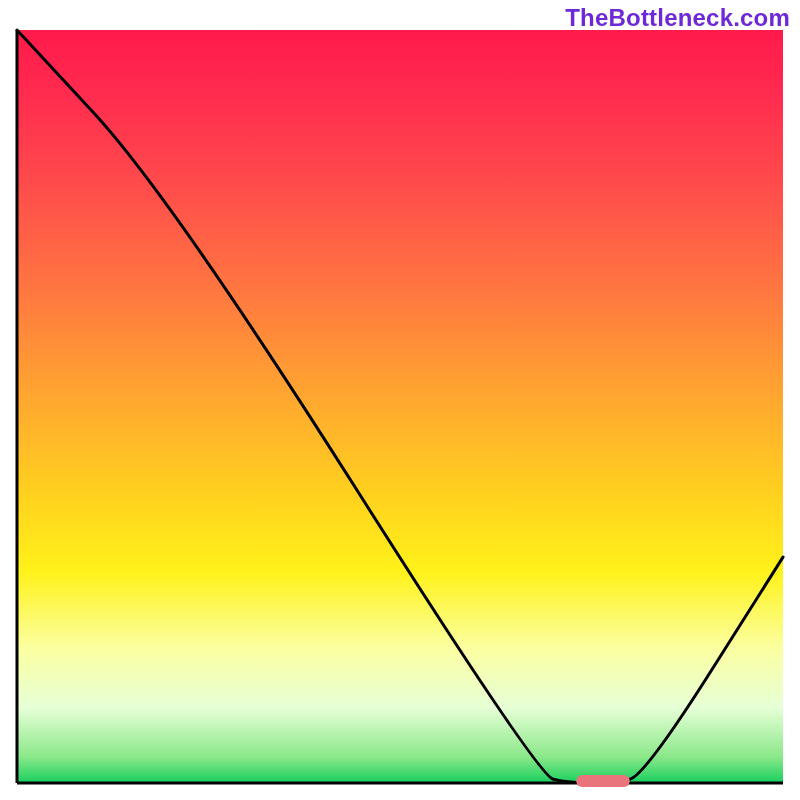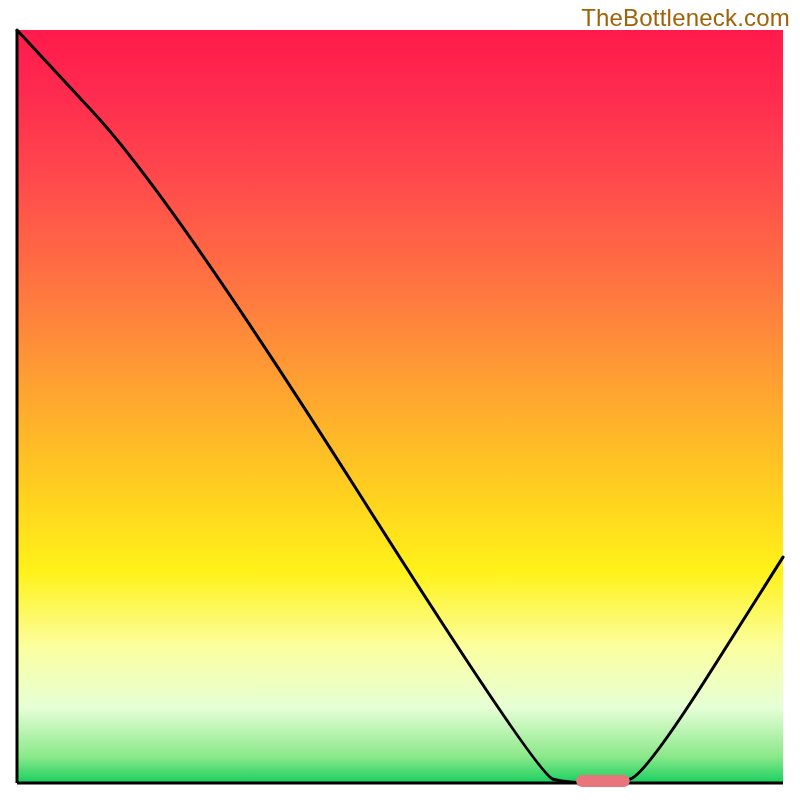--- a/index.html
+++ b/index.html
@@ -13,22 +13,22 @@
   .wrap {
     position: relative;
     width: 800px;
     height: 800px;
   }
   .watermark {
     position: absolute;
     top: 4px;
     right: 10px;
     font-size: 24px;
-    font-weight: 400;
-    color: #a16207;
+    font-weight: 700;
+    color: #6d28d9;
     letter-spacing: 0.2px;
   }
   svg {
     display: block;
   }
 </style>
 </head>
 <body>
 
 <div class="wrap">

